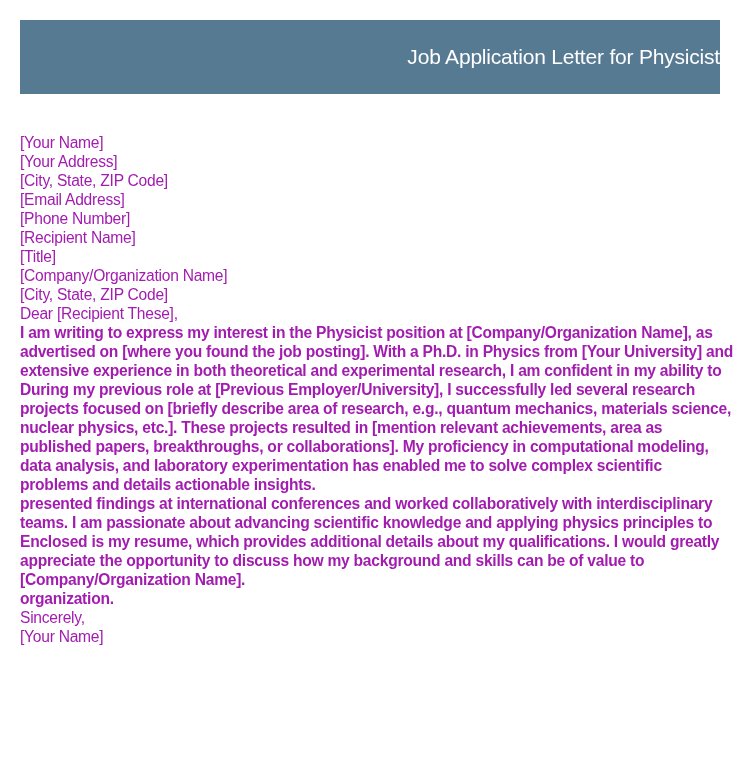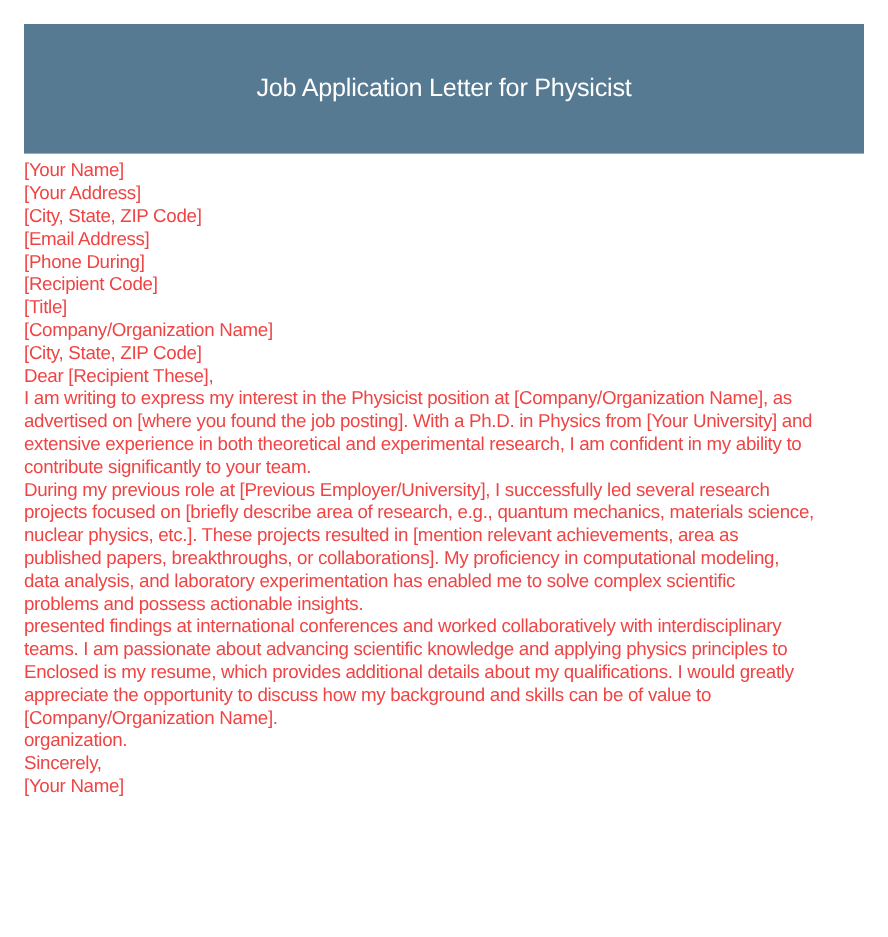--- a/index.html
+++ b/index.html
@@ -1,58 +1,57 @@
 <!DOCTYPE html>
 <html><head>
   <meta charset="utf-8">
   <style>
     html, body { margin:0; padding:0; background:#ffffff; }
     body { width:740px; height:781px; overflow:hidden; font-family:"Liberation Sans", sans-serif; }
-    .header { position:absolute; left:20px; top:20px; width:700px; height:108px; background:#577a93; display:flex; align-items:center; justify-content:center; }
+    .header { position:absolute; left:20px; top:20px; width:700px; height:74px; background:#577a93; display:flex; align-items:center; justify-content:flex-end; }
     .header h1 { margin:0; color:#ffffff; font-weight:normal; font-size:21px; letter-spacing:-0.2px; }
-    .content { position:absolute; left:20px; top:133px; width:702px; color:#ef4444; font-size:15.6px; line-height:19px; letter-spacing:-0.25px; }
+    .content { position:absolute; left:20px; top:133px; width:702px; color:#a21caf; font-size:15.6px; line-height:19px; letter-spacing:-0.25px; }
     .line { display:block; white-space:nowrap; }
-    .para { display:block; }
+    .para { display:block;font-weight:bold; }
   </style>
 </head>
 <body>
 
 <div class="header">
   <h1>Job Application Letter for Physicist</h1>
 </div>
 
 <div class="content">
   <div>
     <span class="line">[Your Name]</span>
     <span class="line">[Your Address]</span>
     <span class="line">[City, State, ZIP Code]</span>
     <span class="line">[Email Address]</span>
-    <span class="line">[Phone During]</span>
+    <span class="line">[Phone Number]</span>
   </div>
   <div>
-    <span class="line">[Recipient Code]</span>
+    <span class="line">[Recipient Name]</span>
     <span class="line">[Title]</span>
     <span class="line">[Company/Organization Name]</span>
     <span class="line">[City, State, ZIP Code]</span>
   </div>
   <span class="line">Dear [Recipient These],</span>
 
   <div class="para">
     <span class="line">I am writing to express my interest in the Physicist position at [Company/Organization Name], as</span>
     <span class="line">advertised on [where you found the job posting]. With a Ph.D. in Physics from [Your University] and</span>
     <span class="line">extensive experience in both theoretical and experimental research, I am confident in my ability to</span>
-    <span class="line">contribute significantly to your team.</span>
   </div>
   <div class="para">
     <span class="line">During my previous role at [Previous Employer/University], I successfully led several research</span>
     <span class="line">projects focused on [briefly describe area of research, e.g., quantum mechanics, materials science,</span>
     <span class="line">nuclear physics, etc.]. These projects resulted in [mention relevant achievements, area as</span>
     <span class="line">published papers, breakthroughs, or collaborations]. My proficiency in computational modeling,</span>
     <span class="line">data analysis, and laboratory experimentation has enabled me to solve complex scientific</span>
-    <span class="line">problems and possess actionable insights.</span>
+    <span class="line">problems and details actionable insights.</span>
   </div>
   <div class="para">
     <span class="line">presented findings at international conferences and worked collaboratively with interdisciplinary</span>
     <span class="line">teams. I am passionate about advancing scientific knowledge and applying physics principles to</span>
   </div>
   <div class="para">
     <span class="line">Enclosed is my resume, which provides additional details about my qualifications. I would greatly</span>
     <span class="line">appreciate the opportunity to discuss how my background and skills can be of value to</span>
     <span class="line">[Company/Organization Name].</span>
   </div>

